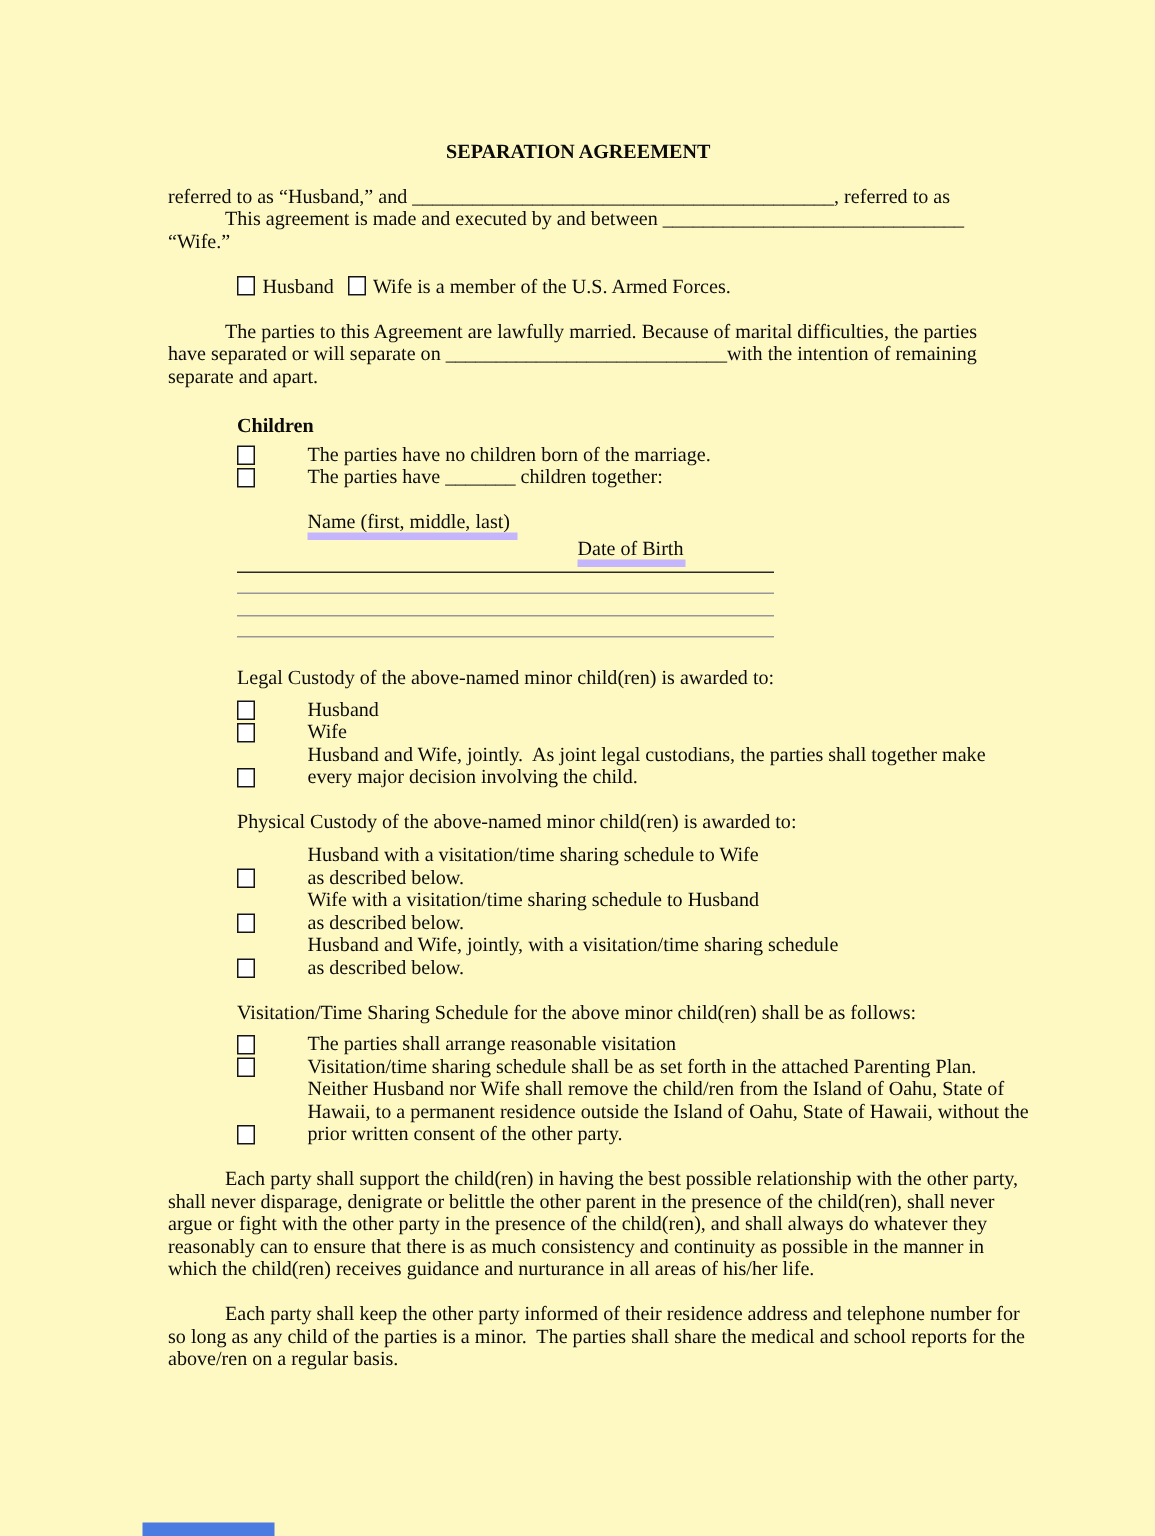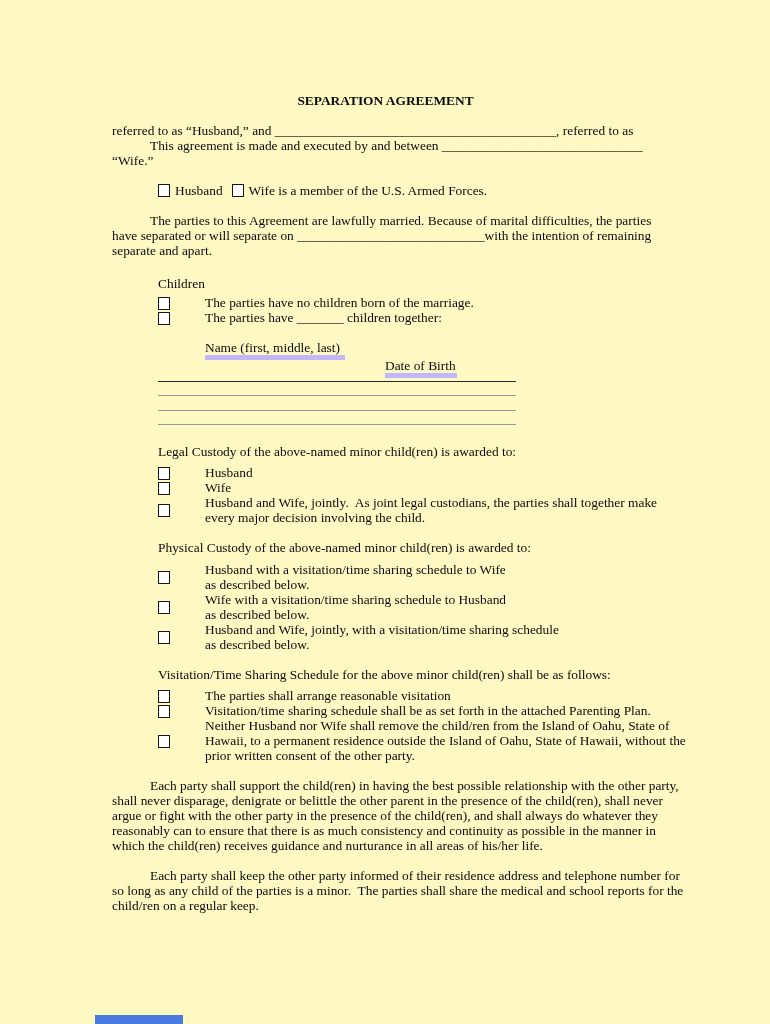--- a/index.html
+++ b/index.html
@@ -14,27 +14,27 @@
     line-height: 15px;
     color: #0b0b0b;
     overflow: hidden;
   }
   .content { position: absolute; left: 112px; top: 93px; width: 547px; }
   .ln { white-space: pre; }
   .ind { text-indent: 38px; }
   .title { text-align: center; font-weight: bold; margin-bottom: 15px; }
   .mb15 { margin-bottom: 15px; }
   .mb18 { margin-bottom: 18px; }
-  .heading { font-weight: normal; margin-left: 46px; margin-bottom: 4px; }
+  .heading { font-weight: bold; margin-left: 46px; margin-bottom: 4px; }
   .lead { margin-left: 46px; white-space: pre; }
   .lead-legal { margin-bottom: 6px; }
   .lead-physical { margin-bottom: 7px; }
   .lead-visitation { margin-bottom: 6px; }
   .opt-group { margin-bottom: 15px; }
-  .opt { display: flex; align-items: center; margin-left: 46px; font-family: Liberation Serif, serif; }
+  .opt { display: flex; align-items: flex-end; margin-left: 46px; font-family: Liberation Serif, serif; }
   .cb {
     flex: 0 0 auto;
     width: 12px; height: 13px;
     border: 1.4px solid #151515;
     background: #ffffff;
     margin-top: 1px;
     margin-right: 35px;
   }
   .opt-lines > div { white-space: pre; }
   .af-row { display: flex; align-items: flex-start; margin-left: 46px; margin-bottom: 15px; }
@@ -180,19 +180,19 @@
       <div class="ln ind">Each party shall support the child(ren) in having the best possible relationship with the other party,</div>
       <div class="ln">shall never disparage, denigrate or belittle the other parent in the presence of the child(ren), shall never</div>
       <div class="ln">argue or fight with the other party in the presence of the child(ren), and shall always do whatever they</div>
       <div class="ln">reasonably can to ensure that there is as much consistency and continuity as possible in the manner in</div>
       <div class="ln">which the child(ren) receives guidance and nurturance in all areas of his/her life.</div>
     </div>
 
     <div>
       <div class="ln ind">Each party shall keep the other party informed of their residence address and telephone number for</div>
       <div class="ln">so long as any child of the parties is a minor.  The parties shall share the medical and school reports for the</div>
-      <div class="ln">child/ren on a regular keep.</div>
+      <div class="ln">above/ren on a regular basis.</div>
     </div>
 
   </div>
 
   <div class="footer-bar" style="background: rgb(74, 123, 224);"></div>
 </div>
 
 </body></html>

